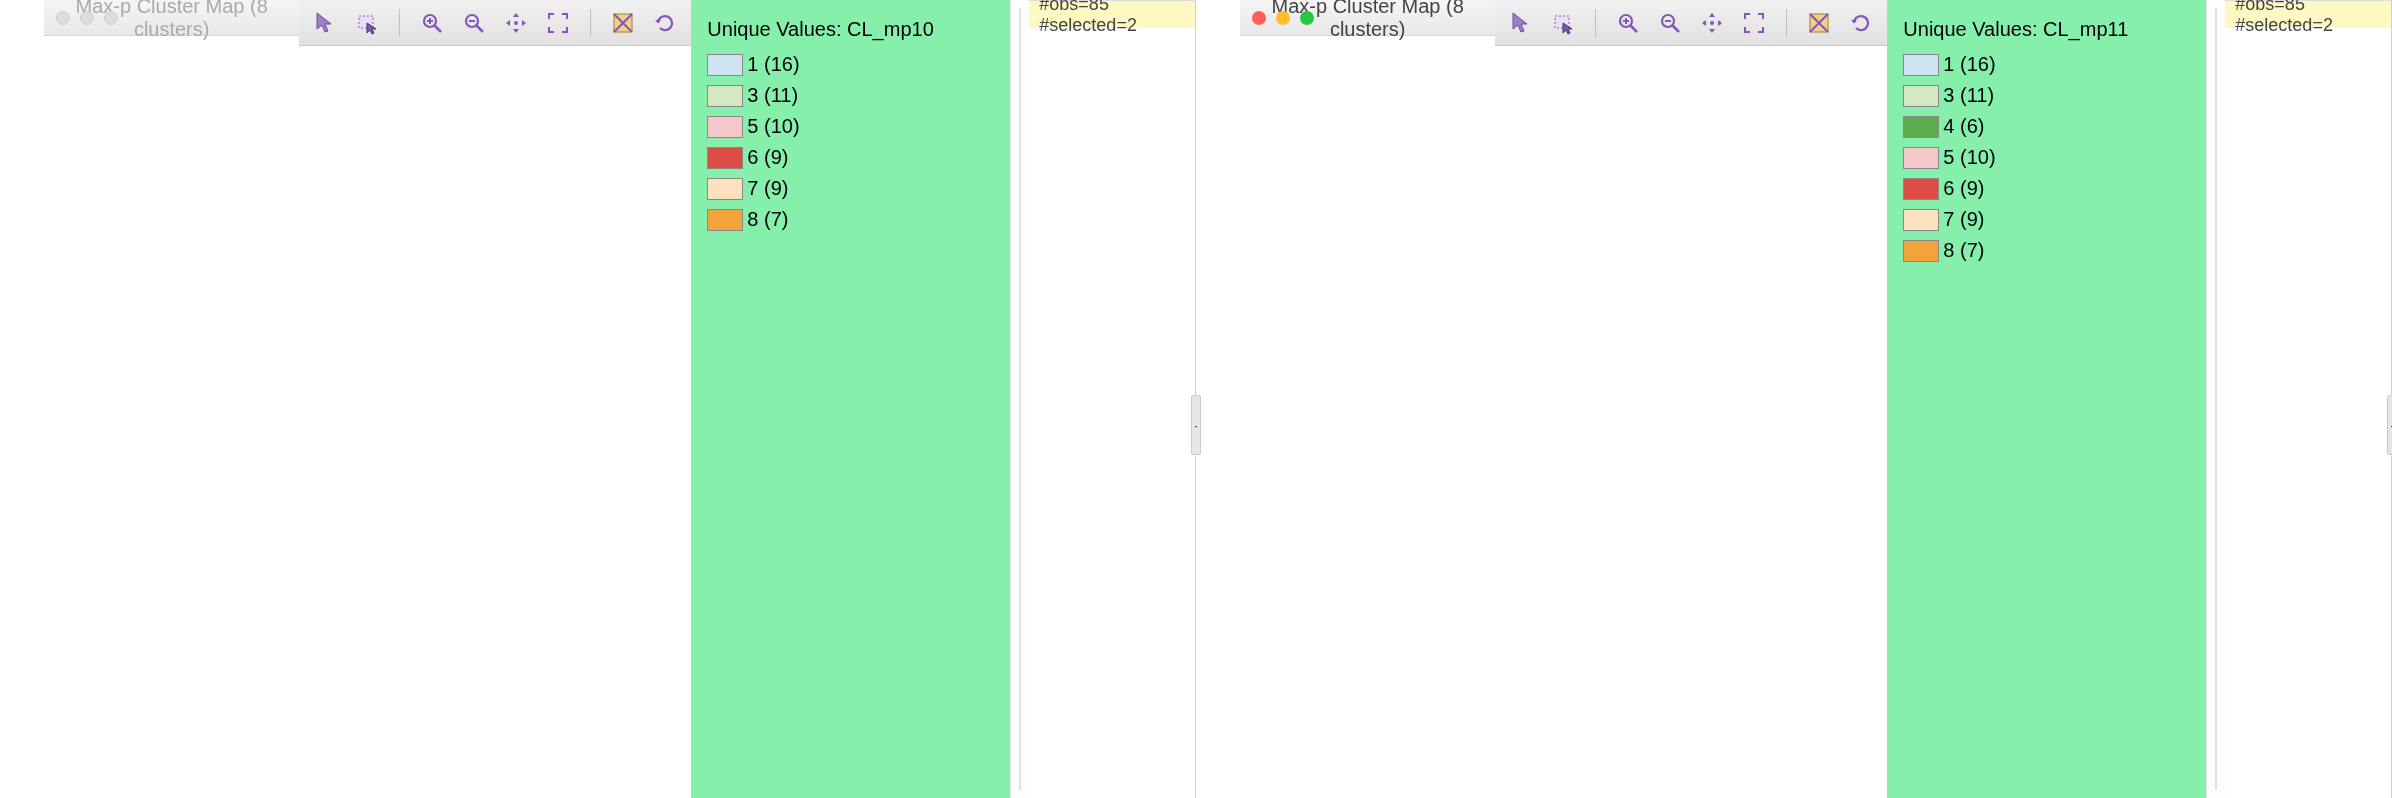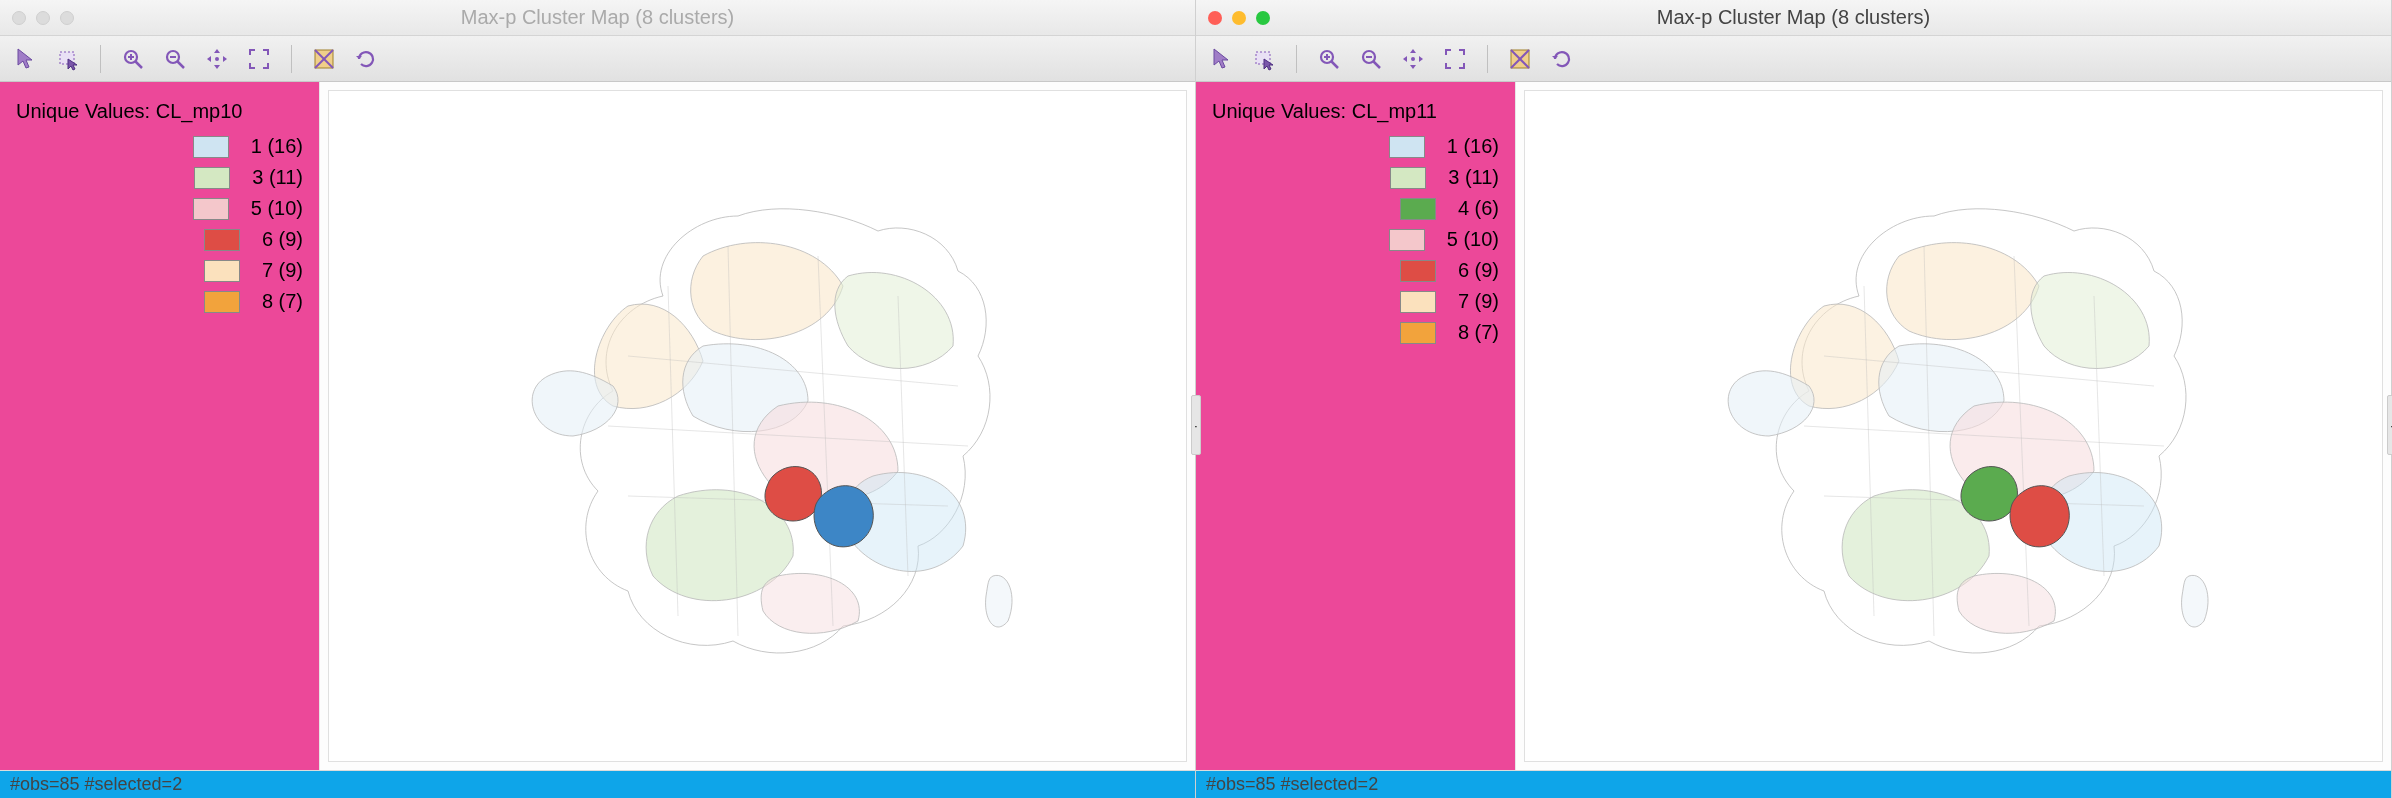--- a/index.html
+++ b/index.html
@@ -9,24 +9,24 @@
     background: #fff;
     width: 2392px;
     height: 798px;
     display: flex;
     color: #000;
   }
   .window {
     width: 50%;
     height: 100%;
     display: flex;
-    flex-direction: column;
     background: #fff;
     border-right: 1px solid #d0d0d0;
     position: relative;
+    padding-left: 44px;
   }
   .titlebar {
     height: 36px;
     background: linear-gradient(#f5f5f5, #e8e8e8);
     border-bottom: 1px solid #d4d4d4;
     display: flex;
     align-items: center;
     padding: 0 12px;
     position: relative;
   }
@@ -72,34 +72,33 @@
   }
   .tbtn svg { width: 24px; height: 24px; }
   .content {
     flex: 1;
     display: flex;
     min-height: 0;
     background: #fdfdfd;
   }
   .legendpanel {
     width: 320px;
-    background: #ec4899;
+    background: #86efac;
     border-right: 1px solid #e6e6e6;
     padding: 18px 16px;
   }
   .legend-title {
     font-size: 20px;
     margin-bottom: 8px;
   }
   .legend-row {
     display: flex;
     align-items: center;
-    gap: 22px;
+    gap: 4px;
     padding: 4px 0;
-    justify-content: flex-end;
   }
   .swatch {
     width: 36px; height: 22px;
     border: 1px solid #888;
   }
   .legend-label { font-size: 20px; }
   .mapcanvas {
     flex: 1;
     background: #fff;
     position: relative;
@@ -107,21 +106,21 @@
     border: 1px solid #e0e0e0;
     margin: 8px;
   }
   .mapcanvas svg {
     position: absolute;
     left: 50%; top: 50%;
     transform: translate(-50%, -50%);
   }
   .statusbar {
     height: 28px;
-    background: #0ea5e9;
+    background: #fef9c3;
     border-top: 1px solid #dcdcdc;
     display: flex; align-items: center;
     padding: 0 10px;
     font-size: 18px;
     color: #444;
   }
   .splitter {
     position: absolute;
     right: -6px;
     top: 80px;

